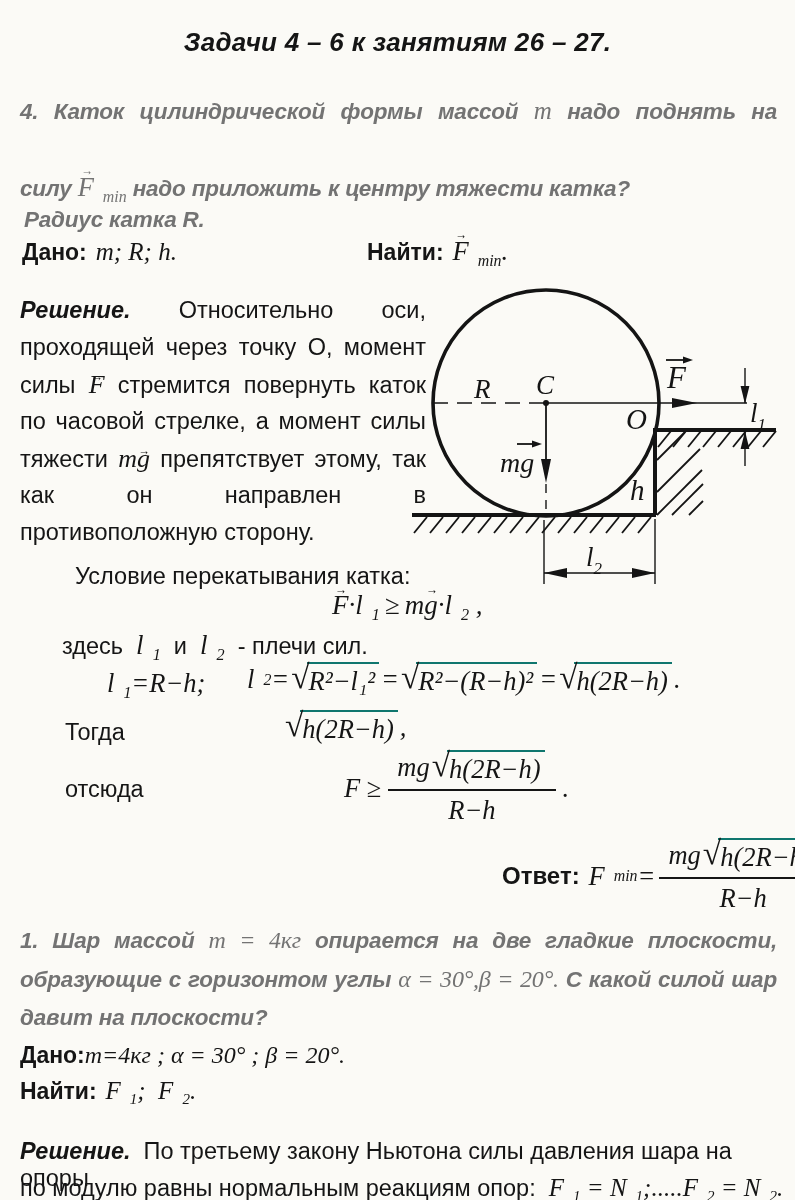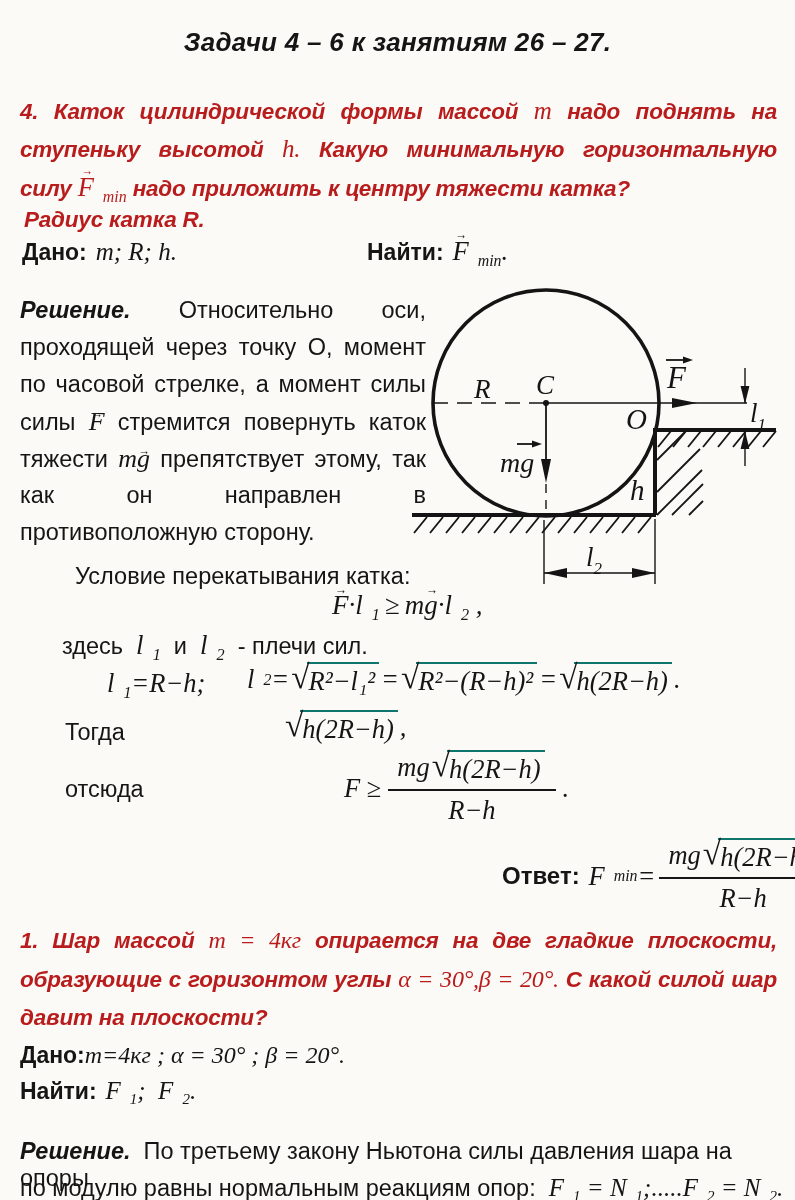--- a/index.html
+++ b/index.html
@@ -1,20 +1,20 @@
 <!DOCTYPE html>
 <html><head>
 <meta charset="utf-8">
 <style>
   html,body{margin:0;padding:0;background:#888;}
   .page{position:relative;width:795px;height:1200px;background:#fbfaf6;overflow:hidden;
         font-family:"Liberation Sans","DejaVu Sans",sans-serif;color:#151515;}
   .abs{position:absolute;}
   .jline{position:absolute;text-align:justify;text-align-last:justify;white-space:normal;}
-  .bold-st{font-weight:700;font-style:italic;font-size:22.5px;letter-spacing:-0.2px;color:#b91c1c;}
+  .bold-st{font-weight:700;font-style:italic;font-size:22.5px;letter-spacing:-0.2px;color:#737373;}
   .title{position:absolute;top:27px;left:0;width:100%;text-align:center;
          font-weight:700;font-style:italic;font-size:26px;letter-spacing:0.3px;}
   .sans{font-size:23.5px;}
   .lbl{font-weight:700;font-size:23px;}
   .slbl{font-weight:700;font-style:italic;}
   .math{font-family:"Liberation Serif","DejaVu Serif",serif;font-style:italic;font-weight:400;}
   .f24{font-size:24px;} .f25{font-size:25px;} .f26{font-size:26.5px;} .f27{font-size:27px;}
   sub.msub{font-size:0.60em;font-style:italic;vertical-align:-0.35em;margin-left:9px;letter-spacing:0;}
   .vec{position:relative;display:inline-block;}
   .vec::after{content:"→";position:absolute;left:55%;top:-0.62em;transform:translateX(-50%) scaleX(0.85);
@@ -33,35 +33,34 @@
 </style>
 </head>
 <body>
 
 <div class="page">
 
   <div class="title">Задачи  4 – 6  к занятиям  26 – 27.</div>
 
   <div class="jline bold-st" style="left:20px;top:97px;width:757px;"><span>4.  Каток  цилиндрической  формы  массой</span> <span class="math f25">m</span> <span>надо  поднять  на</span></div>
 
-  <div class="jline bold-st" style="left:20px;top:135px;width:757px;"><span>ступеньку  высотой</span> <span class="math f25">h.</span> <span>Какую  минимальную  горизонтальную</span></div>
 
   <div class="abs bold-st" style="left:20px;top:172px;"><span>силу</span> <span class="math f26"><span class="vec">F</span><sub class="msub">min</sub></span><span> надо приложить к центру тяжести катка?</span></div>
 
   <div class="abs bold-st" style="left:24px;top:207px;">Радиус катка R.</div>
 
   <div class="abs" style="left:22px;top:238px;"><span class="lbl">Дано:</span>&nbsp; <span class="math f25">m;  R;  h.</span></div>
 
   <div class="abs" style="left:367px;top:236px;"><span class="lbl">Найти:</span>&nbsp;&nbsp;<span class="math f26"><span class="vec">F</span><sub class="msub">min</sub><span>.</span></span></div>
 
   <div class="abs sans" style="left:20px;top:292px;width:406px;">
     <div class="jline sol4line" style="position:relative;width:406px;"><span class="slbl">Решение.</span> <span>Относительно</span> <span>оси,</span></div>
     <div class="jline sol4line" style="position:relative;width:406px;">проходящей через точку О, момент</div>
+    <div class="jline sol4line" style="position:relative;width:406px;"><span>силы</span> <span class="math smath"><span class="vec">F</span></span> <span>стремится повернуть каток</span></div>
     <div class="jline sol4line" style="position:relative;width:406px;">по часовой стрелке, а момент силы</div>
-    <div class="jline sol4line" style="position:relative;width:406px;"><span>силы</span> <span class="math smath"><span class="vec">F</span></span> <span>стремится повернуть каток</span></div>
     <div class="jline sol4line" style="position:relative;width:406px;"><span>тяжести</span> <span class="math smath"><span>m</span><span class="vec">g</span></span> <span>препятствует этому, так</span></div>
     <div class="jline sol4line" style="position:relative;width:406px;">как он направлен в</div>
     <div class="sol4line">противоположную сторону.</div>
   </div>
 
   <svg class="abs" style="left:400px;top:282px;" width="395" height="318" viewBox="0 0 395 318">
     <g stroke="#141414" fill="none">
       <circle cx="146" cy="121" r="113" stroke-width="3.6"></circle>
       <line x1="12" y1="233" x2="256" y2="233" stroke-width="4"></line>
       <line x1="255" y1="148" x2="255" y2="233" stroke-width="4"></line>

